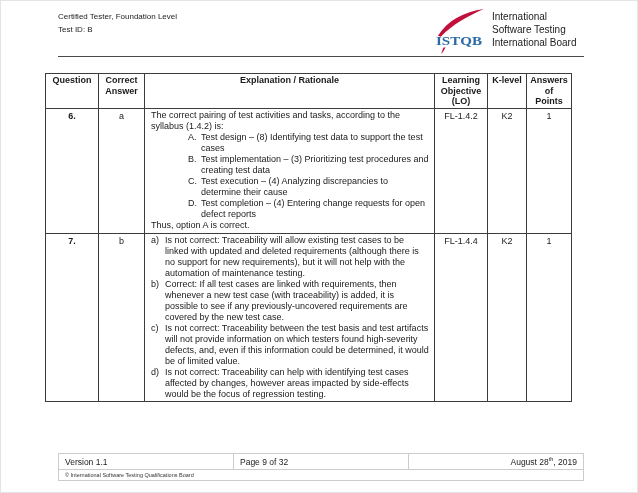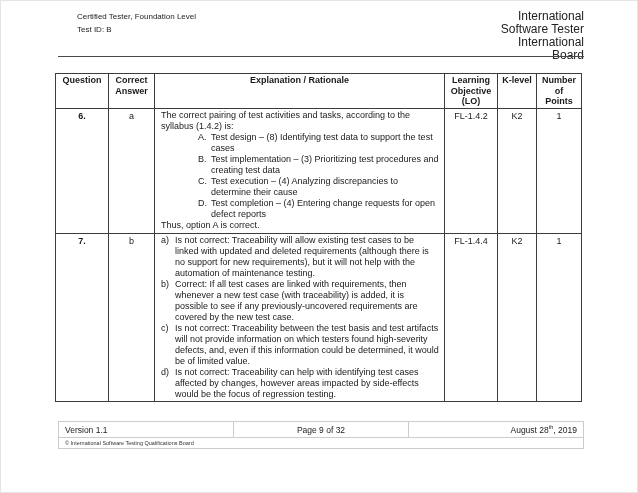--- a/index.html
+++ b/index.html
@@ -15,33 +15,33 @@
     position: absolute; inset: 0;
     background: #fff;
     border: 1px solid #e4e4e4;
   }
 
   
   .doc-header {
     position: absolute; left: 57px; top: 9px; width: 526px;
     display: flex; align-items: flex-start;
   }
-  .header-left { flex: 1; font-size: 8px; line-height: 13px; color: #222; margin-left: 19px; }
+  .header-left { flex: 1; font-size: 8px; line-height: 13px; color: #222; }
   .logo { width: 54px; height: 46px; margin-right: 6px; margin-top: -2px; flex: 0 0 auto; }
   .logo svg { display: block; width: 54px; height: 46px; }
   .logo text { font-family: "Liberation Serif", serif; font-weight: bold; font-size: 13px; }
-  .header-right { width: 92px; text-align: right; font-size: 12px; line-height: 13px; color: #222; }
+  .header-right { width: 92px; text-align: left; font-size: 10px; line-height: 13px; color: #222; }
   .header-rule {
     position: absolute; left: 57px; top: 55px; width: 526px;
     border-top: 1px solid #4a4a4a;
   }
 
   
   table.answers { 
-    position: absolute; left: 54px; top: 72px; width: 526px;
+    position: absolute; left: 44px; top: 72px; width: 526px;
     border-collapse: collapse; table-layout: fixed;
     font-size: 9px; line-height: 11px;
   }
   table.answers th, table.answers td {
     border: 1px solid #3c3c3c;
     vertical-align: top;
   }
   table.answers th {
     font-weight: bold; text-align: center; padding: 1px 2px;
     white-space: pre-line; line-height: 10.5px; font-size: 9px;
@@ -53,45 +53,52 @@
   .l-item .marker { flex: 0 0 auto; }
   .row6-item { margin-left: 37px; }
   .row6-item .marker { width: 13px; }
   .row7-item .marker { width: 14px; }
   tr.hdr { height: 34px; }
   tr.r6 { height: 125px; }
   tr.r7 { height: 163px; }
 
   
   table.pfooter {
-    position: absolute; left: 57px; top: 420px; width: 526px;
+    position: absolute; left: 57px; top: 452px; width: 526px;
     border-collapse: collapse; table-layout: fixed;
     color: #222;
   }
   table.pfooter td { border: 1px solid #cccccc; }
   tr.f1 td { font-size: 8.5px; height: 16px; padding: 2px 6px; }
   .f-left { text-align: left; }
-  .f-center { text-align: center; }
+  .f-center { }
   .f-right { text-align: right; }
   tr.f1 sup { font-size: 5.5px; vertical-align: super; }
   tr.f2 td { font-size: 5.5px; height: 11px; padding: 1px 6px; color: #333; }
 </style>
 </head>
 <body>
 
 <div class="page">
 
   <div class="doc-header">
     <div class="header-left">
       <div>Certified Tester, Foundation Level</div>
       <div>Test ID: B</div>
     </div>
+    <div class="logo">
+      <svg viewBox="0 0 56 48">
+        <path d="M6 29 C 16 13, 33 4, 54 1 C 38 8, 21 17, 9 30 Z" fill="#c2103a"></path>
+        <text x="4" y="39" textLength="48" lengthAdjust="spacingAndGlyphs" fill="#2a6ba6">ISTQB</text>
+        <path d="M14 41 C 12.5 44, 11 46.5, 9.5 48 L 11.5 41.5 Z" fill="#c2103a"></path>
+      </svg>
+    </div>
     <div class="header-right">
       <div>International</div>
-      <div>Software Tester</div>
+      <div>Software Testing</div>
       <div>International Board</div>
     </div>
   </div>
   <div class="header-rule"></div>
 
   <table class="answers">
     <colgroup>
       <col style="width:53px">
         <col style="width:46px">
         <col style="width:290px">
@@ -102,21 +109,21 @@
     <thead>
       <tr class="hdr">
         <th>Question</th>
         <th>Correct
 Answer</th>
         <th>Explanation / Rationale</th>
         <th>Learning
 Objective
 (LO)</th>
         <th>K-level</th>
-        <th>Number
+        <th>Answers
 of
 Points</th>
       </tr>
     </thead>
     <tbody>
       <tr class="r6">
         <td class="c q">6.</td>
         <td class="c">a</td>
         <td class="expl">
           <div>The correct pairing of test activities and tasks, according to the syllabus (1.4.2) is:</div>

